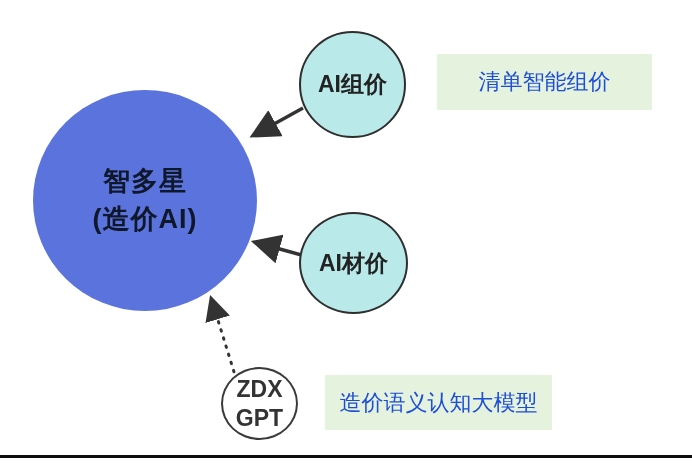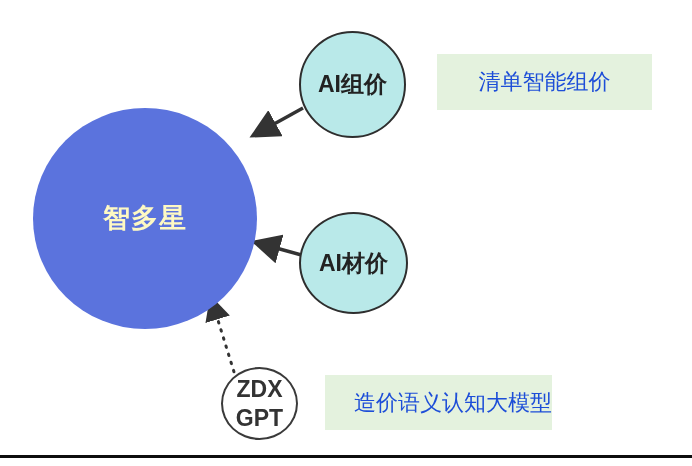--- a/index.html
+++ b/index.html
@@ -14,24 +14,24 @@
   .circle {
     position: absolute;
     border-radius: 50%;
     display: flex;
     align-items: center;
     justify-content: center;
     text-align: center;
     box-sizing: border-box;
   }
   .hub {
-    left: 33px; top: 108px;
+    left: 33px; top: 90px;
     width: 224px; height: 221px;
     background: #5b73dd;
-    color: #fef9c3;
+    color: #0f172a;
     font-weight: bold;
     font-size: 27px;
     line-height: 1.38;
     letter-spacing: 1px;
   }
   .hub .line { display: block; }
   .node {
     background: #b9e9e9;
     border: 2.5px solid #2e2e2e;
     color: #222222;
@@ -57,21 +57,21 @@
     color: #1d4ed8;
     font-size: 22px;
     display: flex;
     align-items: center;
     justify-content: center;
     text-align: center;
     box-sizing: border-box;
   }
   .label-group    { left: 437px; top: 54px;  width: 215px; height: 56px; }
   .label-material { left: 436px; top: 241px; width: 221px; height: 56px; }
-  .label-zdx      { left: 325px; top: 375px; width: 227px; height: 55px; justify-content: flex-end; }
+  .label-zdx      { left: 325px; top: 375px; width: 227px; height: 55px; }
   .arrows {
     position: absolute;
     left: 0; top: 0;
     width: 692px; height: 466px;
     pointer-events: none;
   }
   .baseline {
     position: absolute;
     left: 0; right: 0;
     top: 455px;
@@ -91,20 +91,21 @@
       </marker>
     </defs>
     <line x1="303" y1="108" x2="256" y2="134" stroke="#333333" stroke-width="3.5" marker-end="url(#ah)"></line>
     <line x1="305" y1="256" x2="258" y2="243" stroke="#333333" stroke-width="3.5" marker-end="url(#ah)"></line>
     <line x1="239" y1="388" x2="212" y2="301" stroke="#333333" stroke-width="3" stroke-dasharray="1.5 7" stroke-linecap="round" marker-end="url(#ah)"></line>
   </svg>
 
   <div class="circle hub">
     <div>
       <span class="line">智多星</span>
+      <span class="line">(造价AI)</span>
     </div>
   </div>
 
   <div class="circle node node-material">
     <span>AI材价</span>
   </div>
 
   <div class="circle node node-group">
     <span>AI组价</span>
   </div>

